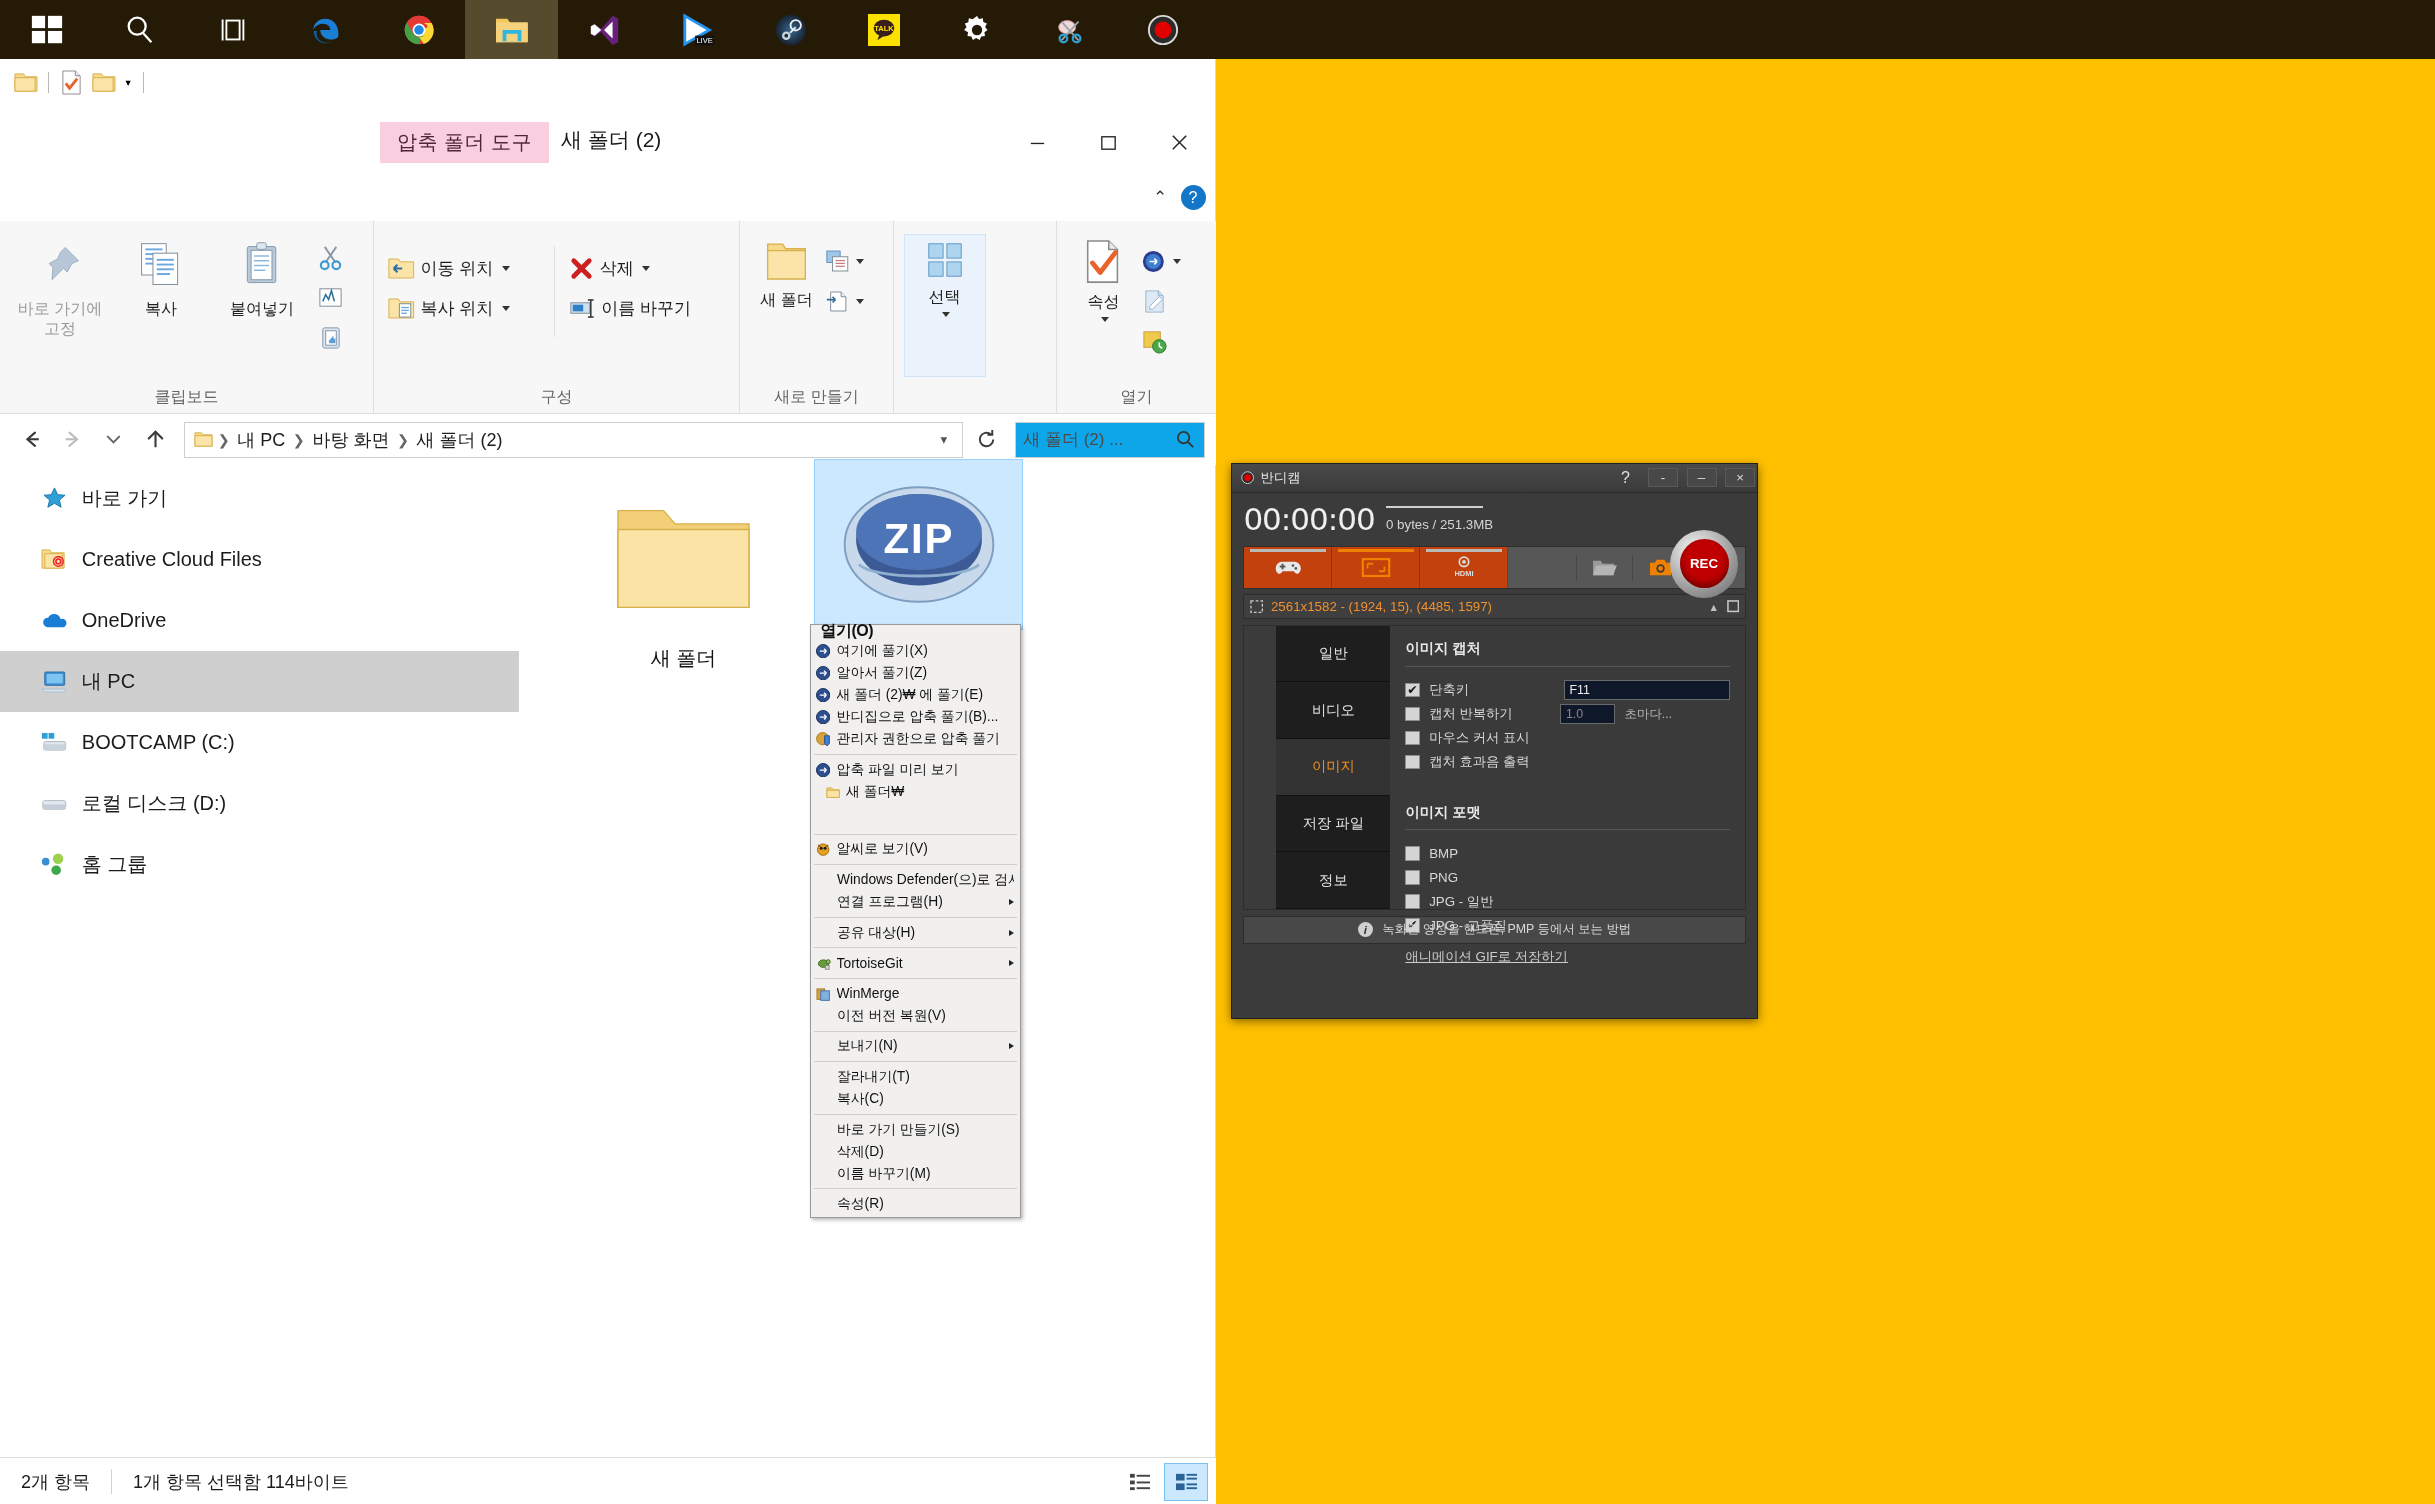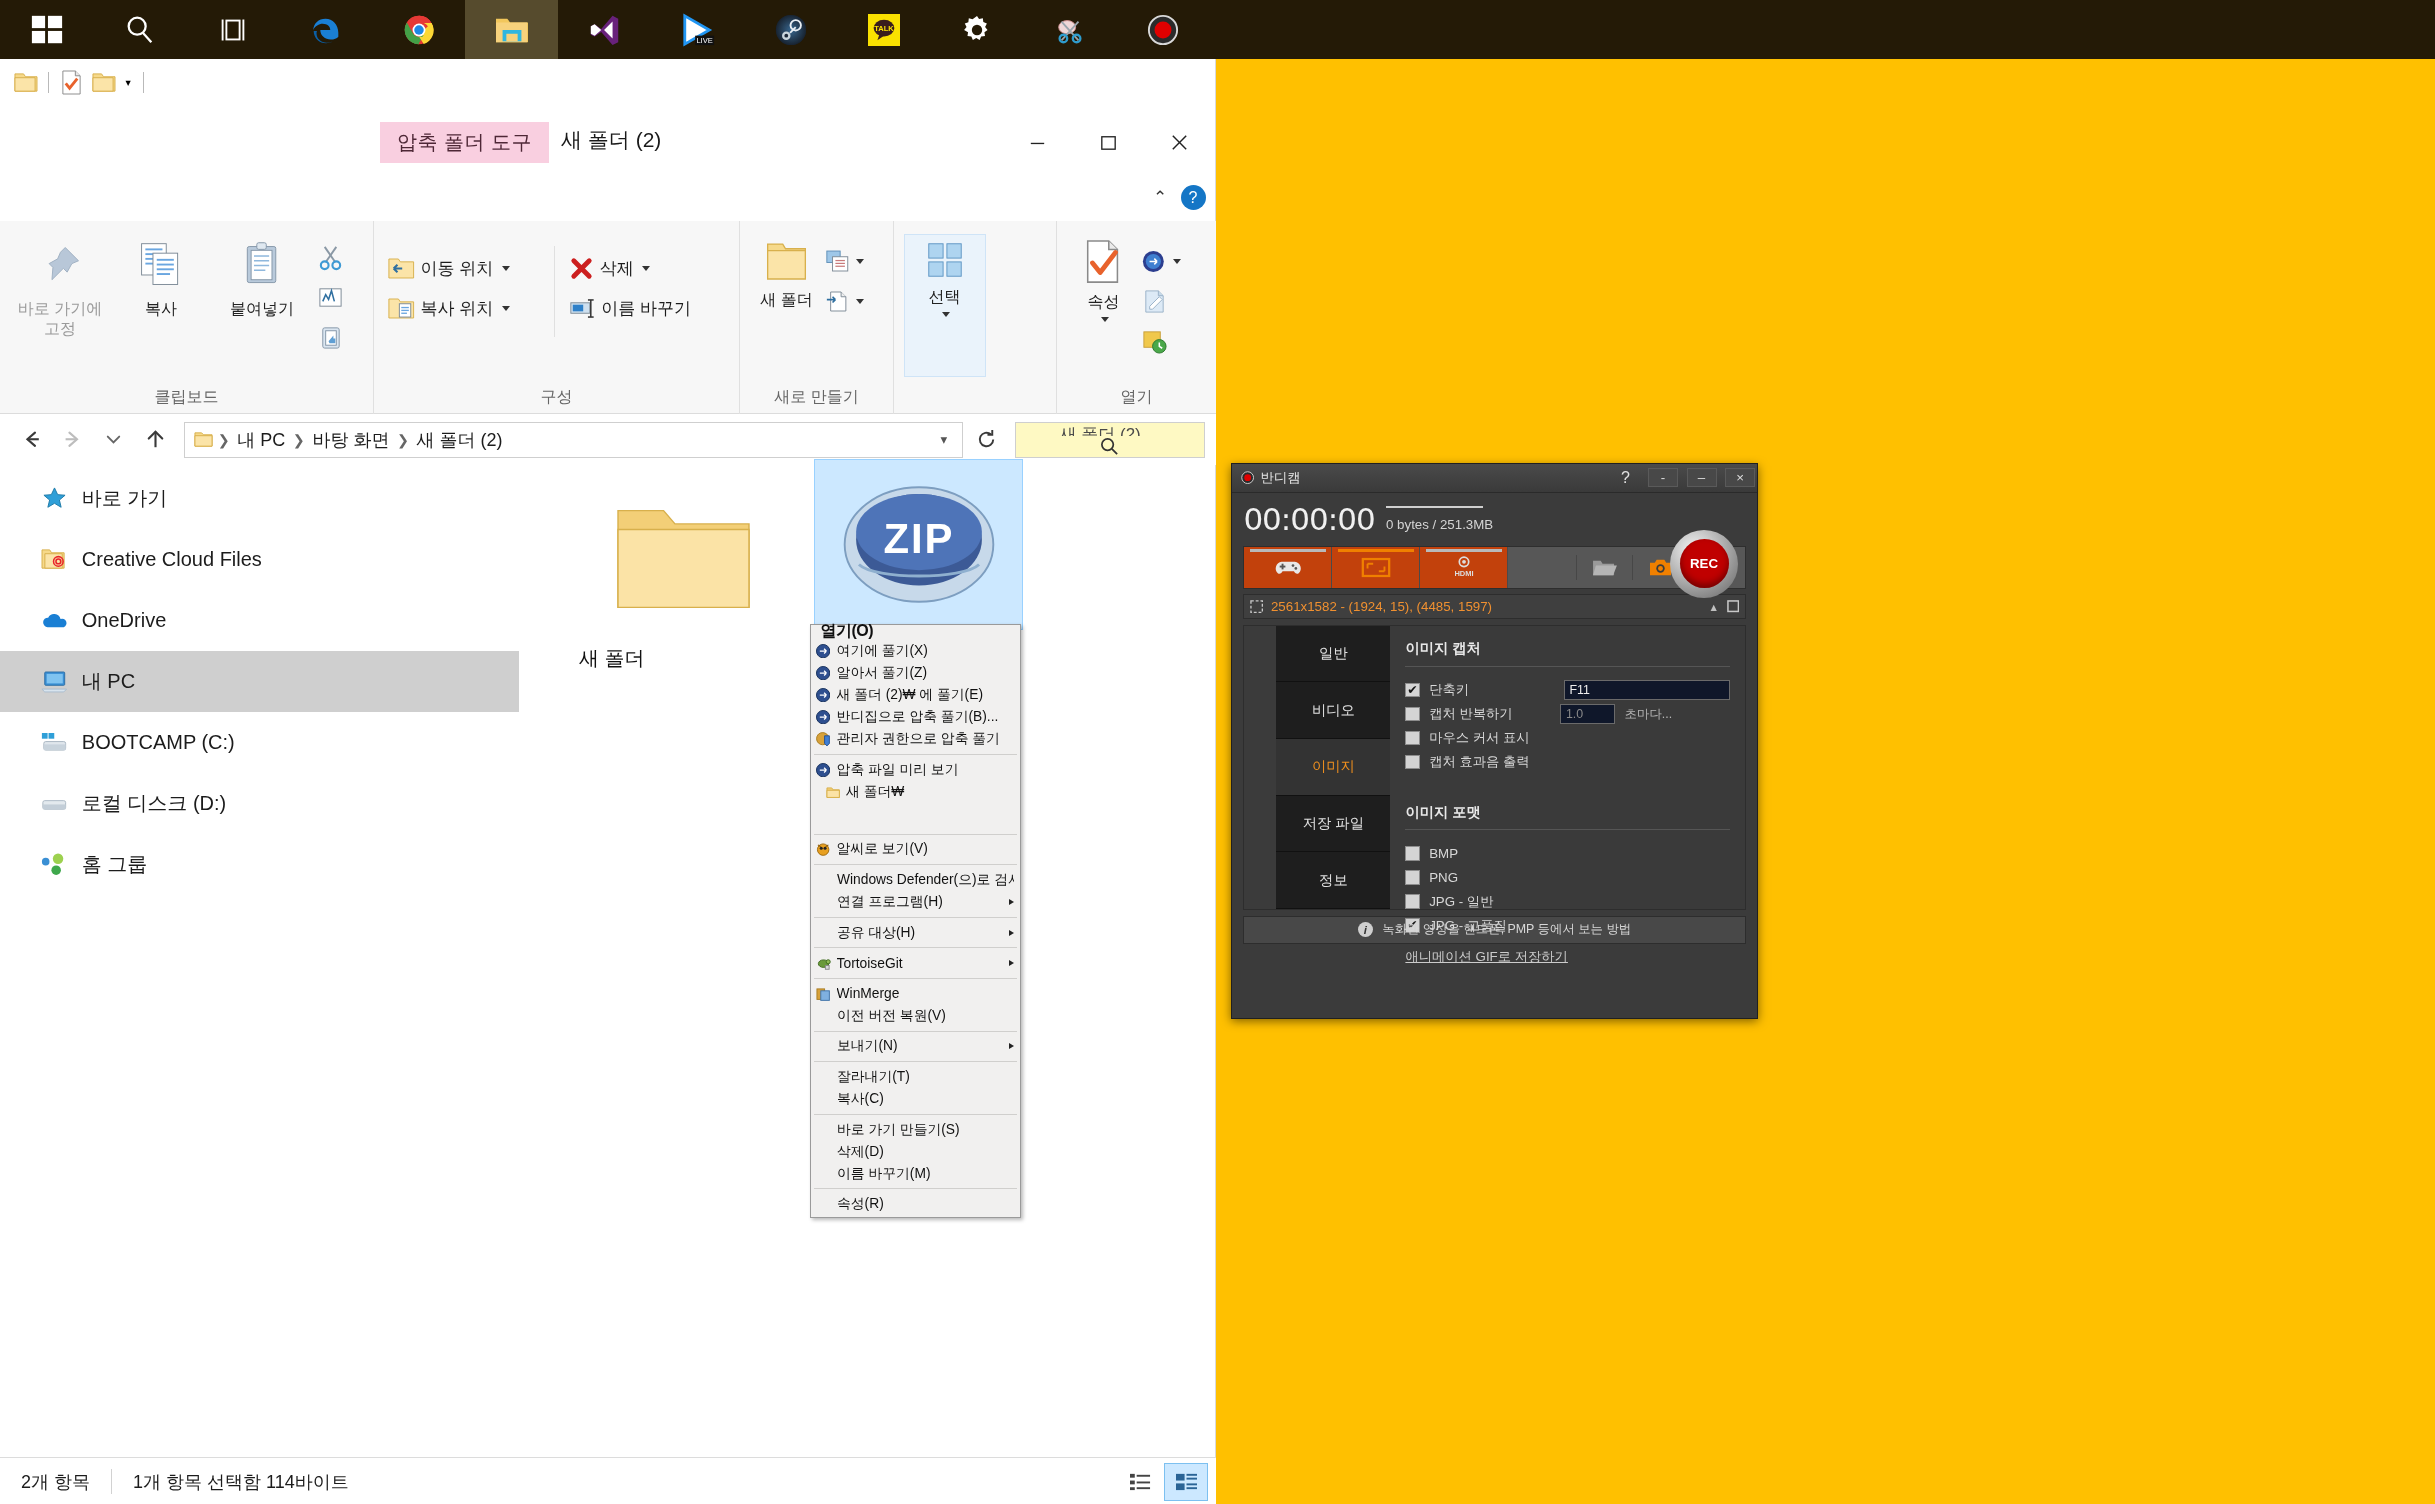--- a/index.html
+++ b/index.html
@@ -117,43 +117,43 @@
   }
   .navbtn { width: 38px; height: 38px; display:flex; align-items:center; justify-content:center; }
   .crumbbox {
     flex: 1; height: 36px; border: 1px solid #cfcfcf; background:#fff;
     display:flex; align-items:center; padding: 0 7.6px; gap: 3.8px; margin-left: 5.7px;
   }
   .crumb { font-size: 18px; color: #1c1c1c; padding: 0 3.8px; white-space: nowrap; }
   .crumb-sep { color: #666; font-size: 14.3px; }
   .crumb-spacer { flex: 1; }
   .searchbox {
-    width: 190px; height: 36px; border: 1px solid #cfcfcf; background:#fef9c3;
-    display:flex; align-items:center; padding: 0 7.6px; margin-left: 5.7px; flex-direction: column;
+    width: 190px; height: 36px; border: 1px solid #cfcfcf; background:#0ea5e9;
+    display:flex; align-items:center; padding: 0 7.6px; margin-left: 5.7px;
   }
   .searchbox .ph { font-size: 17px; color: #4a4a4a; flex:1; white-space: nowrap; overflow:hidden; }
 
   
   .navpane {
     position: absolute; left: 0; top: 409px; width: 519px; bottom: 48px;
     background: #fff; overflow: hidden;
   }
   .nav-item {
     display: flex; align-items: center; gap: 13.3px; height: 61px; padding-left: 40px;
     font-size: 20px; color: #1c1c1c;
   }
   .nav-item.sel { background: #cfcfcf; }
   .nav-item .ico { width: 28.5px; height: 28.5px; display:flex;align-items:center;justify-content:center; flex-shrink:0; }
 
   
   .fileview {
     position: absolute; left: 520px; top: 409px; right: 0; bottom: 48px;
     background: #fff;
   }
-  .fileitem { position: absolute; width: 209px; text-align:left; }
+  .fileitem { position: absolute; width: 209px; text-align:center; }
   .fileitem .thumb { height: 162px; display:flex; align-items:center; justify-content:center; }
   .fileitem .fname { font-size: 20px; color:#111; margin-top: 5.7px; }
   .fileitem.selected { background: #cce8ff; outline: 1px solid #99d1ff; }
 
   
   .statusbar {
     position: absolute; left: 0; bottom: 0; width: 1216px; height: 48px;
     border-top: 1px solid #dcdcdc; background: #fff;
     display: flex; align-items: center; padding-left: 21px; gap: 0;
     font-size: 18px; color: #1c1c1c;

